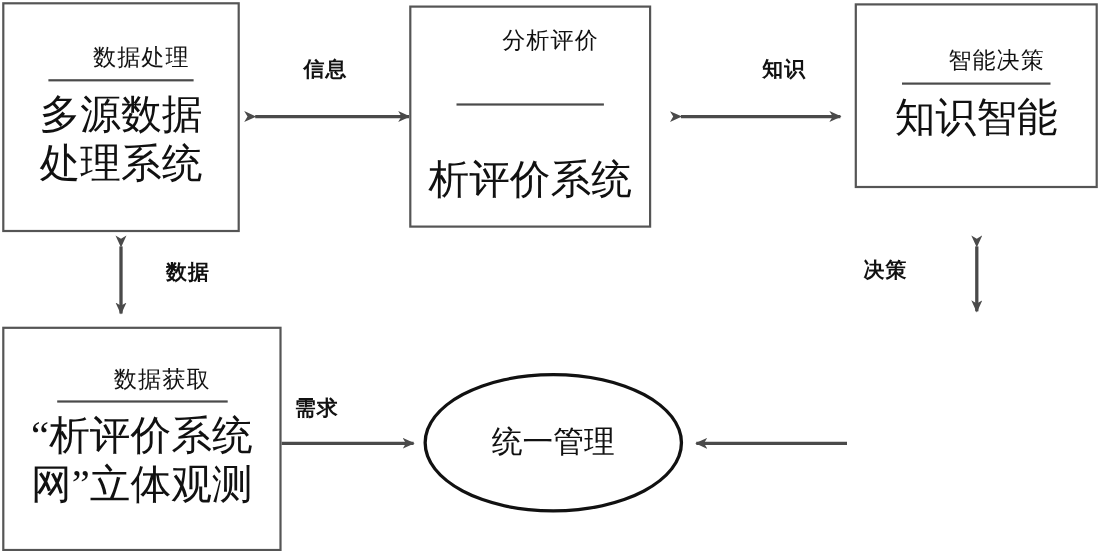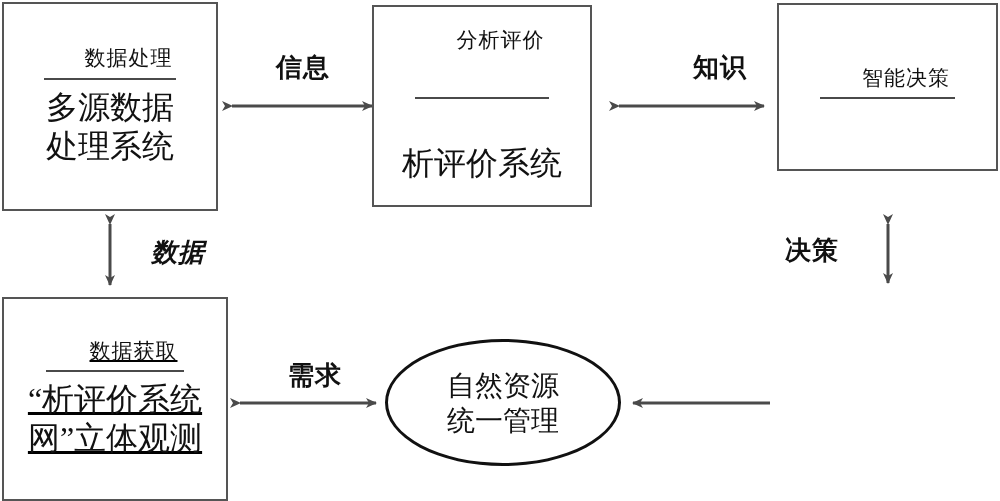--- a/index.html
+++ b/index.html
@@ -36,31 +36,31 @@
     white-space: nowrap;
     margin-left: 37px;
   }
   .node-rule {
     width: 62%;
     height: 0;
     border-top: 2px solid #4a4a4a;
     margin: 7px 0 8px 0;
   }
   .node-sub {
-    font-size: 32px;
+    font-size: 37px;
     line-height: 1.22;
     color: #111111;
     letter-spacing: 0px;
     padding: 0 5px;
   }
 
   #box-data-processing   { left: 2px;   top: 2px;   width: 216px; height: 209px; }
   #box-analysis          { left: 372px; top: 5px;   width: 220px; height: 202px; gap: 37px; }
   #box-smart-decision    { left: 777px; top: 3px;   width: 221px; height: 168px; }
-  #box-data-acquisition  { left: 2px;   top: 297px; width: 226px; height: 204px; text-decoration: underline; }
+  #box-data-acquisition  { left: 2px;   top: 297px; width: 254px; height: 204px; }
   #box-strategy-exec     { left: 778px; top: 295px; width: 222px; height: 206px; }
 
   
   #ellipse-unified-mgmt {
     position: absolute;
     left: 385px;
     top: 339px;
     width: 236px;
     height: 127px;
     box-sizing: border-box;
@@ -79,31 +79,31 @@
   #arrow-layer {
     position: absolute;
     left: 0; top: 0;
     width: 1000px; height: 501px;
     pointer-events: none;
   }
 
   
   .edge-label {
     position: absolute;
-    font-size: 26px;
+    font-size: 19px;
     font-weight: bold;
     color: #111111;
     white-space: nowrap;
     letter-spacing: 1px;
   }
   #label-information { left: 276px; top: 50px; }
   #label-knowledge   { left: 664px; top: 50px; margin-left: 29px; }
-  #label-data        { left: 151px; top: 235px; font-style: italic; }
+  #label-data        { left: 151px; top: 235px; }
   #label-decision    { left: 785px; top: 233px; }
-  #label-demand      { left: 288px; top: 358px; }
+  #label-demand      { left: 268px; top: 358px; }
   #label-smart-behavior { left: 637px; top: 358px; }
 </style>
 </head>
 <body>
 
 <div id="canvas">
 
   <svg id="arrow-layer" viewBox="0 0 1000 501" width="1000" height="501" xmlns="http://www.w3.org/2000/svg">
     <defs>
       <marker id="arrowR" markerWidth="12" markerHeight="12" refX="10" refY="5" orient="auto" markerUnits="userSpaceOnUse">
@@ -148,32 +148,32 @@
 
   <div class="node-box" id="box-analysis">
     <div class="node-title">分析评价</div>
     <div class="node-rule"></div>
     <div class="node-sub">析评价系统</div>
   </div>
 
   <div class="node-box" id="box-smart-decision">
     <div class="node-title">智能决策</div>
     <div class="node-rule"></div>
+    <div class="node-sub">知识智能</div>
   </div>
 
   <div class="node-box" id="box-data-acquisition">
     <div class="node-title">数据获取</div>
     <div class="node-rule"></div>
     <div class="node-sub">“析评价系统</div>
     <div class="node-sub">网”立体观测</div>
   </div>
 
 
   <div id="ellipse-unified-mgmt">
-    <div class="node-sub">自然资源</div>
     <div class="node-sub">统一管理</div>
   </div>
 
   <div class="edge-label" id="label-information">信息</div>
   <div class="edge-label" id="label-knowledge">知识</div>
   <div class="edge-label" id="label-data">数据</div>
   <div class="edge-label" id="label-decision">决策</div>
   <div class="edge-label" id="label-demand">需求</div>
 
 </div>

